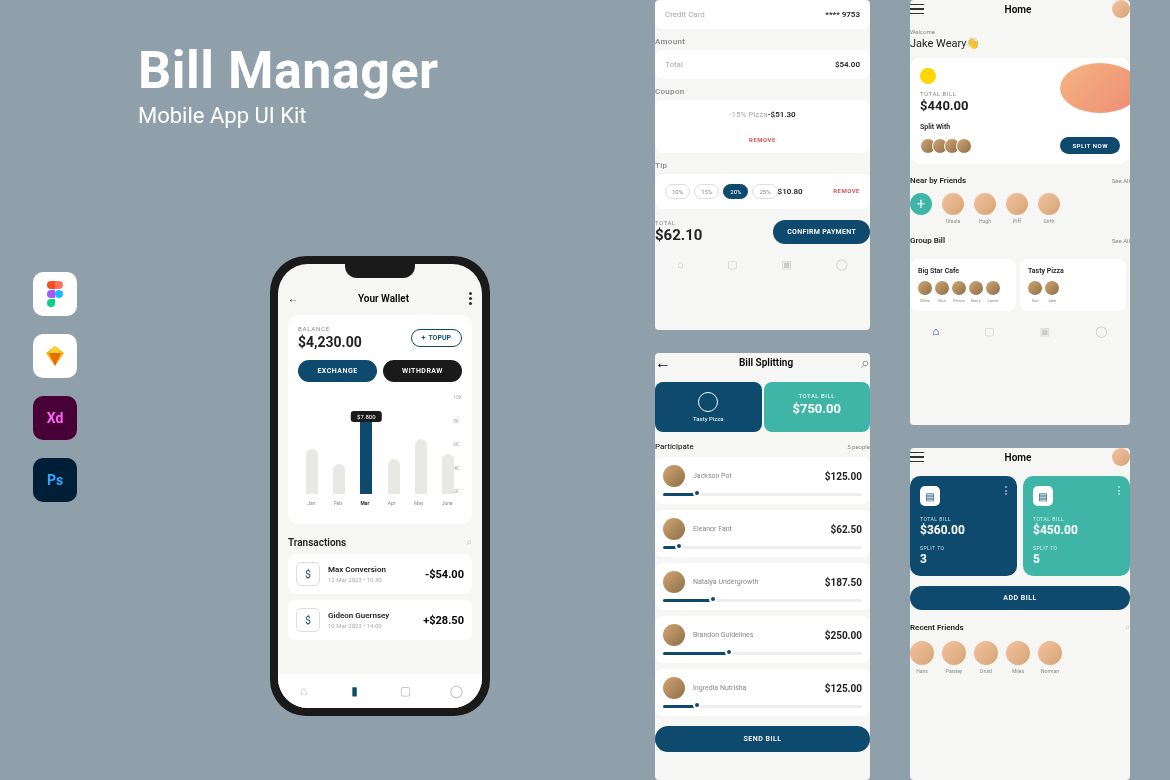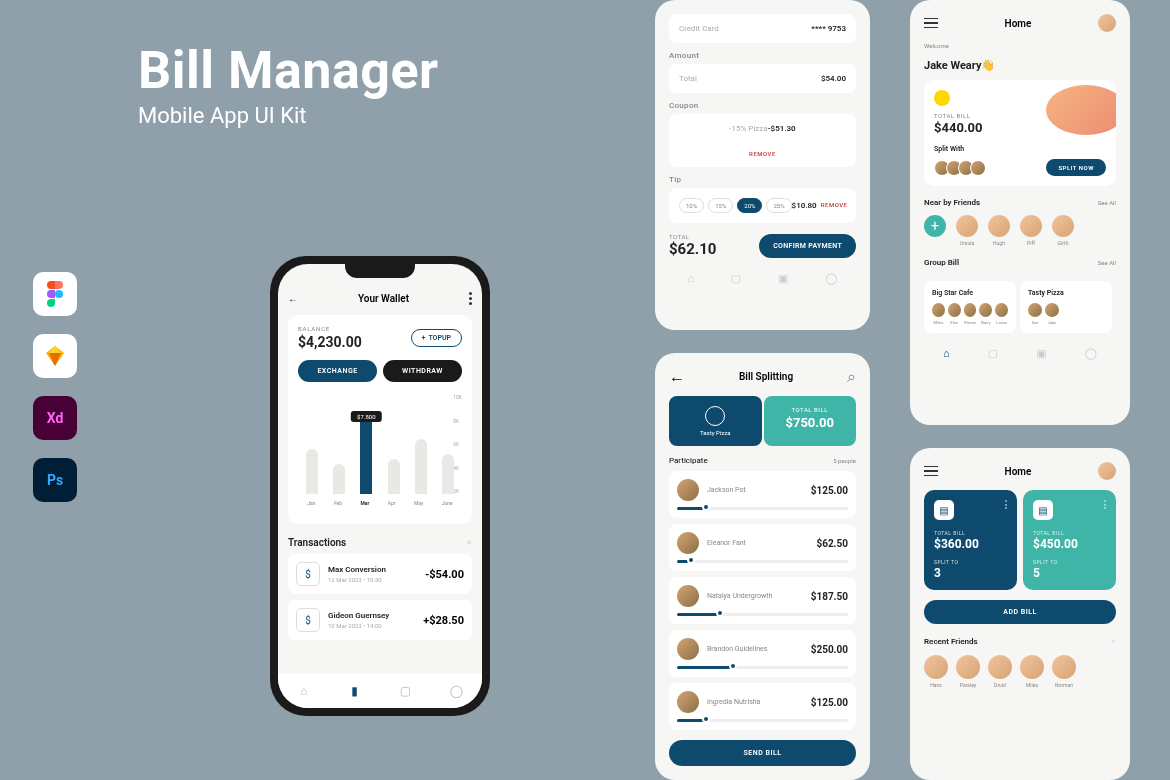--- a/index.html
+++ b/index.html
@@ -37,21 +37,21 @@
 .trans-title{font-weight:600;color:#222}
 .trans-item{background:#fff;border-radius:8px;padding:8px;display:flex;align-items:center;margin-top:6px}
 .trans-icon{width:24px;height:24px;border:1px solid #ddd;border-radius:5px;display:flex;align-items:center;justify-content:center;font-size:10px;color:#0d4a6e;margin-right:8px}
 .trans-name{font-size:8px;font-weight:600;color:#222}
 .trans-date{font-size:6px;color:#aaa;margin-top:2px}
 .trans-amount{margin-left:auto;font-size:11px;font-weight:700}
 .nav-bar{position:absolute;bottom:0;left:0;right:0;background:#fff;height:34px;display:flex;justify-content:space-around;align-items:center}
 .nav-icon{width:14px;height:14px;color:#bbb;display:flex;align-items:center;justify-content:center;font-size:12px}
 .nav-icon.active{color:#0d4a6e}
 
-.panel{background:#f6f6f4;border-radius:20px;position:absolute;padding:14px}
+.panel{background:#f6f6f4;border-radius:4px;position:absolute;}
 .panel1{left:655px;top:0;width:215px;height:330px}
 .label{font-size:8px;color:#888;font-weight:500;margin:8px 0 4px;letter-spacing:0.3px}
 .field{background:#fff;border-radius:8px;padding:10px;display:flex;justify-content:space-between;align-items:center;font-size:8px}
 .field-label{color:#aaa}
 .field-value{color:#222;font-weight:600}
 .remove-link{font-size:6px;color:#c44;font-weight:600;text-align:right;margin-top:3px;letter-spacing:0.5px}
 .tip-row{display:flex;align-items:center;gap:4px}
 .tip-opt{border:1px solid #ddd;border-radius:10px;padding:3px 6px;font-size:6px;color:#888}
 .tip-opt.active{background:#0d4a6e;color:#fff;border-color:#0d4a6e}
 .total-row{display:flex;justify-content:space-between;align-items:center;margin-top:10px}
@@ -83,21 +83,21 @@
 .slider-thumb{width:8px;height:8px;background:#0d4a6e;border:2px solid #fff;border-radius:50%;position:absolute;right:-4px;top:-4px}
 .send-btn{background:#0d4a6e;color:#fff;border-radius:16px;padding:9px;text-align:center;font-size:7px;font-weight:600;letter-spacing:0.5px;margin-top:10px}
 
 .panel3{left:910px;top:0;width:220px;height:425px}
 .home-header{display:flex;align-items:center;justify-content:space-between}
 .burger{display:flex;flex-direction:column;gap:3px}
 .burger span{width:14px;height:1.5px;background:#333}
 .home-title{font-size:10px;font-weight:600}
 .avatar-sm{width:18px;height:18px;border-radius:50%;background:linear-gradient(135deg,#f4c2a1,#d4a574)}
 .welcome{font-size:6px;color:#888;margin-top:10px}
-.welcome-name{font-size:11px;font-weight:700;color:#222;margin-top:10px}
+.welcome-name{font-size:11px;font-weight:400;color:#222;margin-top:2px}
 .bill-card{background:#fff;border-radius:10px;padding:10px;margin-top:8px;position:relative;overflow:hidden}
 .bill-icon{width:16px;height:16px;border-radius:50%;background:#ffd700}
 .bill-label{font-size:6px;color:#888;letter-spacing:0.5px;margin-top:6px}
 .bill-amount{font-size:13px;font-weight:700;color:#222;margin-top:1px}
 .food-img{position:absolute;right:-10px;top:5px;width:80px;height:50px;background:linear-gradient(135deg,#f4a261,#e76f51);border-radius:50%;opacity:0.8}
 .split-section{font-size:7px;font-weight:600;color:#222;margin-top:10px}
 .avatar-row{display:flex;margin-top:6px;align-items:center}
 .avatar-row .avatar-xs{width:16px;height:16px;border-radius:50%;background:linear-gradient(135deg,#d4a574,#8b6f47);border:1.5px solid #fff;margin-left:-4px}
 .avatar-row .avatar-xs:first-child{margin-left:0}
 .split-now{background:#0d4a6e;color:#fff;border-radius:14px;padding:5px 12px;font-size:6px;font-weight:600;margin-left:auto;letter-spacing:0.5px}

